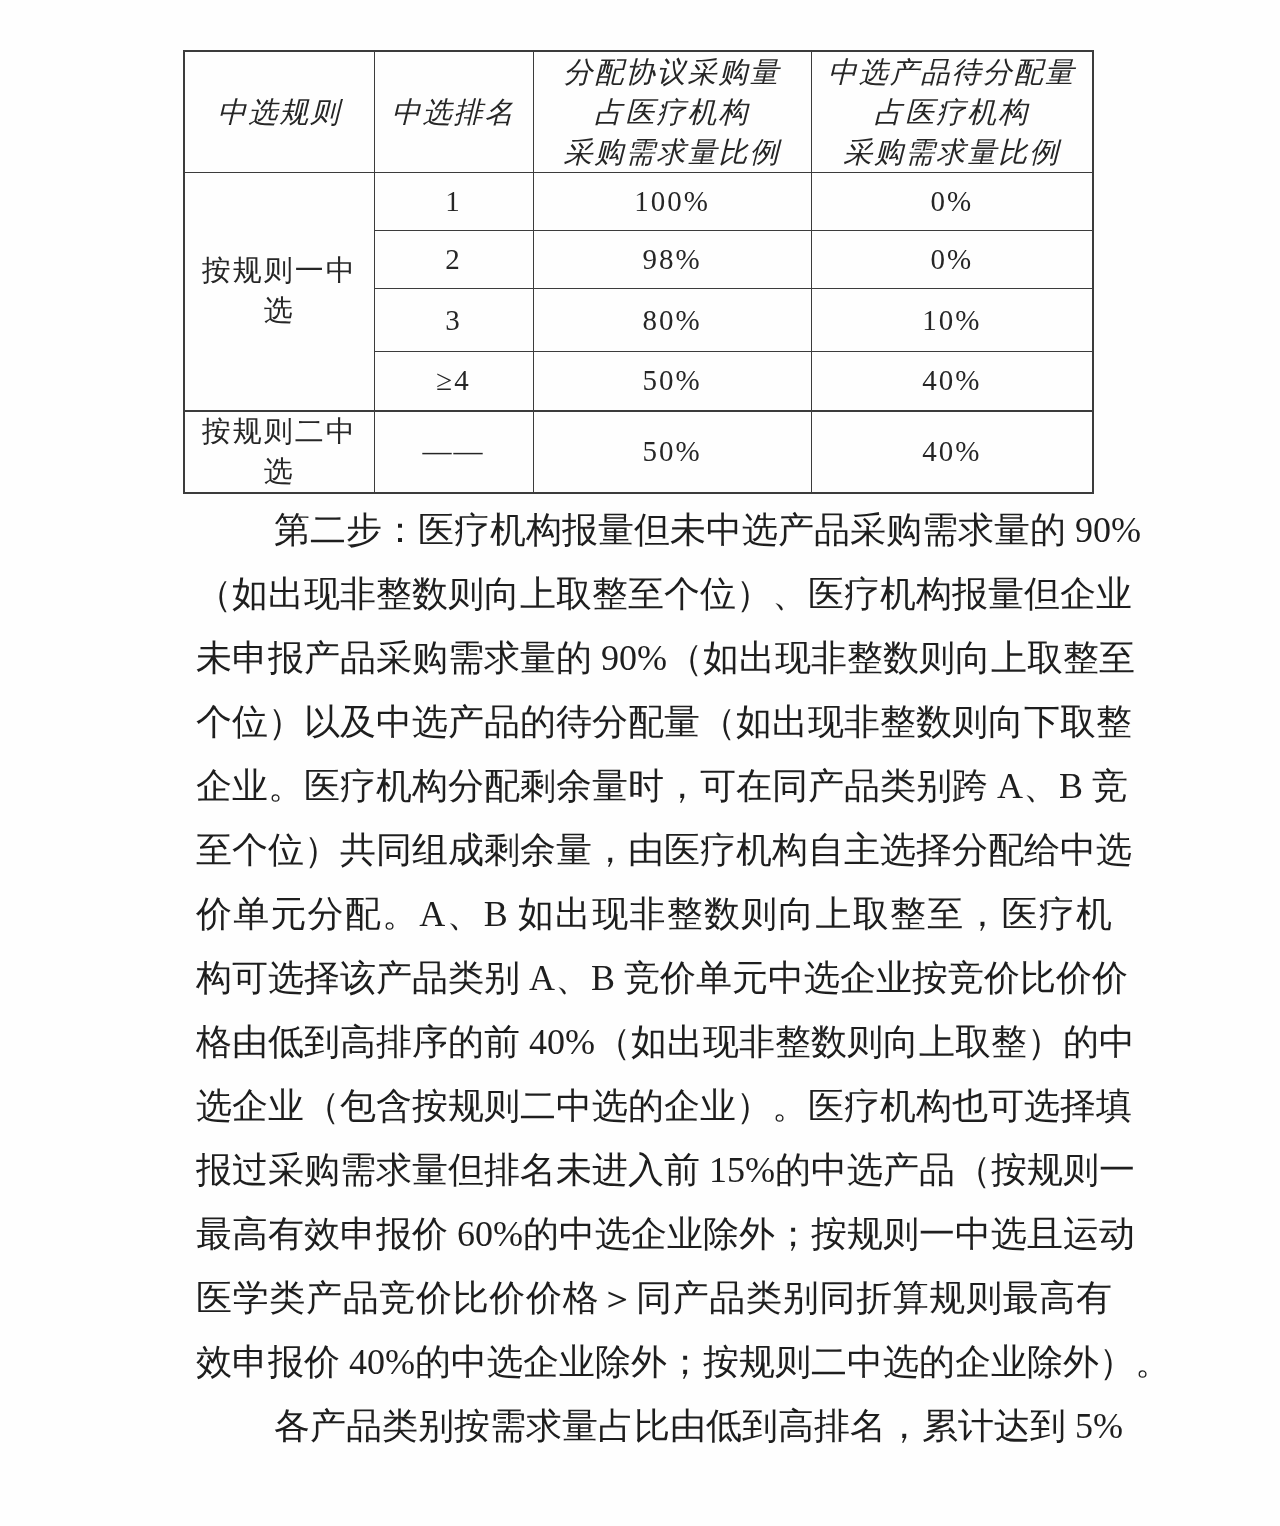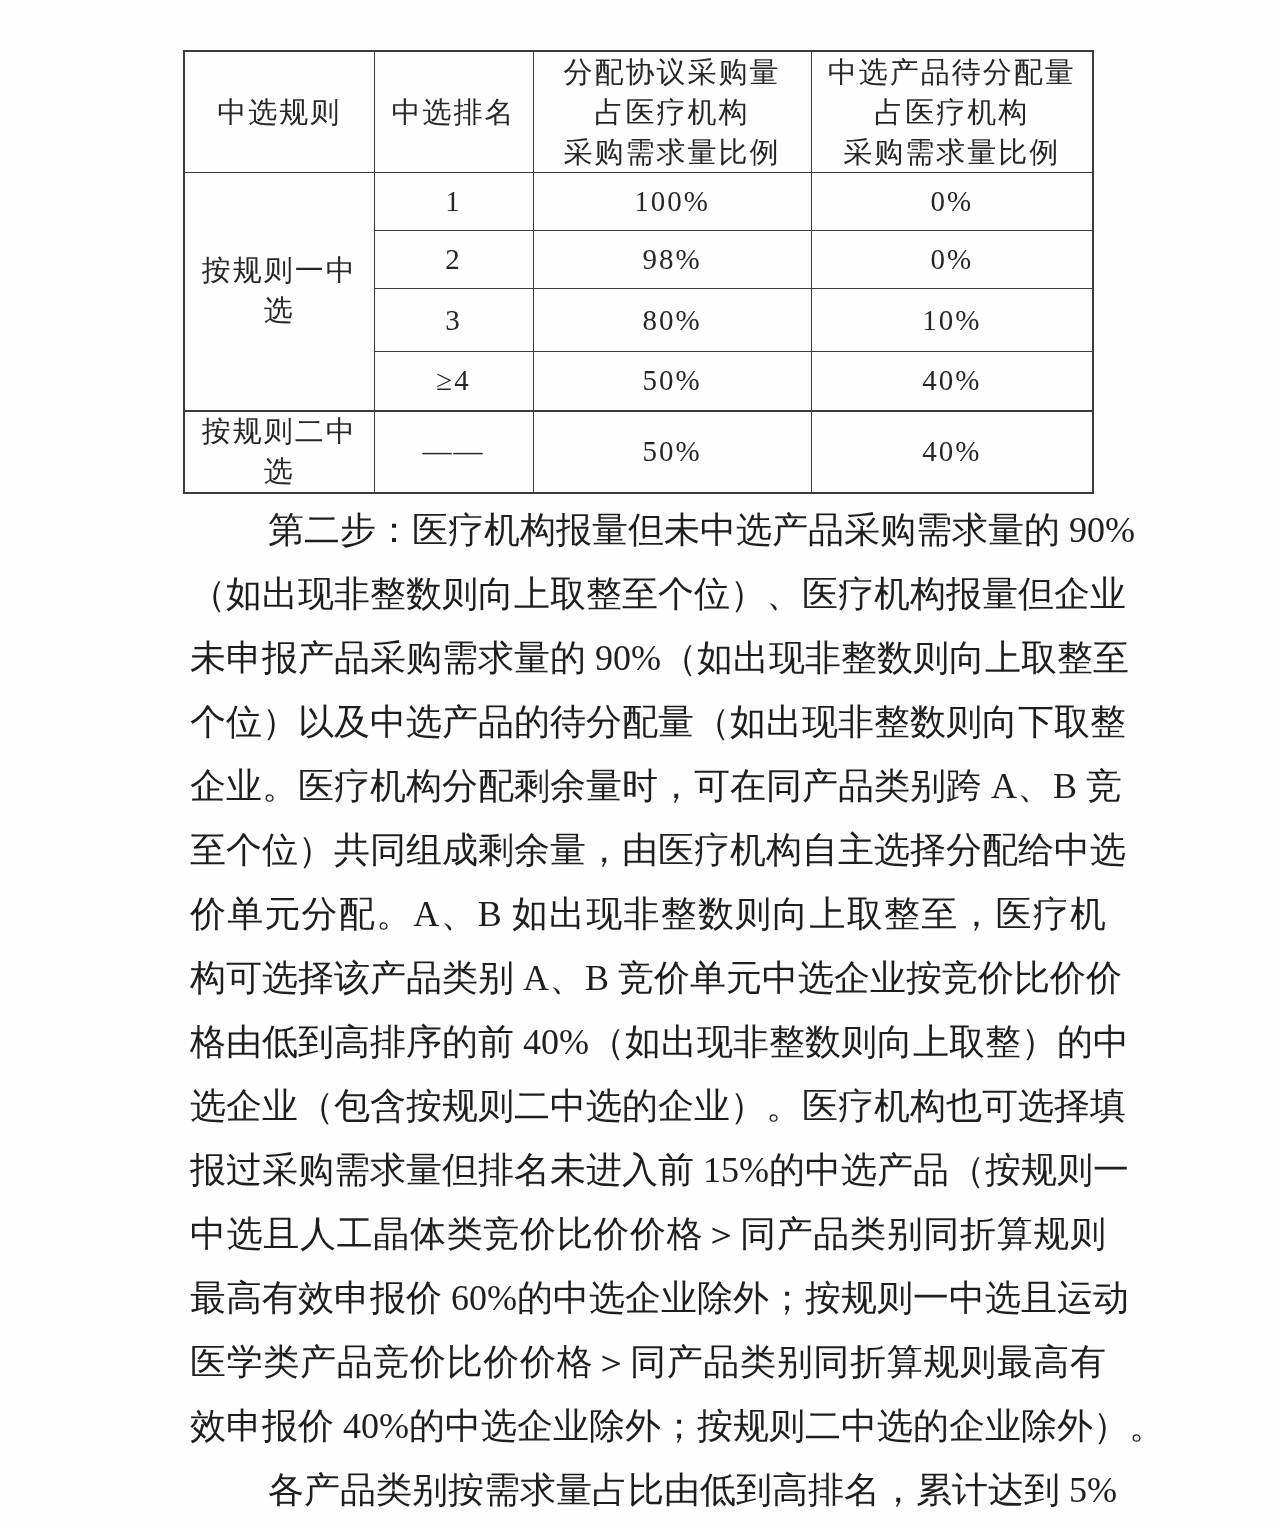--- a/index.html
+++ b/index.html
@@ -33,33 +33,34 @@
     vertical-align: middle;
     font-size: 29px;
     font-weight: normal;
     color: #262626;
     padding: 0 6px;
     letter-spacing: 2px;
   }
   .doc-table th {
     white-space: pre-line;
     line-height: 40px;
+    font-style: italic;
   }
   .row-header   { height: 121px; }
   .row-60       { height: 58px;  }
   .row-65       { height: 63px;  }
   .row-61       { height: 59px;  }
   .row-62       { height: 60px;  }
   .rule2-row td { border-top: 2px solid #3c3c3c; }
   .dash-cell    { color: #555555; letter-spacing: 0; }
 
   
   .body-text {
     position: absolute;
-    left: 190px;
+    left: 196px;
     top: 498px;
     width: 916px;
   }
   .tline {
     height: 64px;
     line-height: 64px;
     font-size: 36px;
     color: #1e1e1e;
     text-align: justify;
     text-align-last: justify;
@@ -128,20 +129,19 @@
     <div class="tline">（如出现非整数则向上取整至个位）、医疗机构报量但企业</div>
     <div class="tline">未申报产品采购需求量的 90%（如出现非整数则向上取整至</div>
     <div class="tline">个位）以及中选产品的待分配量（如出现非整数则向下取整</div>
     <div class="tline">企业。医疗机构分配剩余量时，可在同产品类别跨 A、B 竞</div>
     <div class="tline">至个位）共同组成剩余量，由医疗机构自主选择分配给中选</div>
     <div class="tline">价单元分配。A、B 如出现非整数则向上取整至，医疗机</div>
     <div class="tline">构可选择该产品类别 A、B 竞价单元中选企业按竞价比价价</div>
     <div class="tline">格由低到高排序的前 40%（如出现非整数则向上取整）的中</div>
     <div class="tline">选企业（包含按规则二中选的企业）。医疗机构也可选择填</div>
     <div class="tline">报过采购需求量但排名未进入前 15%的中选产品（按规则一</div>
-    <div class="tline">中选且人工晶体类竞价比价价格＞同产品类别同折算规则</div>
     <div class="tline">最高有效申报价 60%的中选企业除外；按规则一中选且运动</div>
     <div class="tline">医学类产品竞价比价价格＞同产品类别同折算规则最高有</div>
     <div class="tline">效申报价 40%的中选企业除外；按规则二中选的企业除外）。</div>
     <div class="tline indent">各产品类别按需求量占比由低到高排名，累计达到 5%</div>
   </div>
 
 </div>
 
 </body></html>

